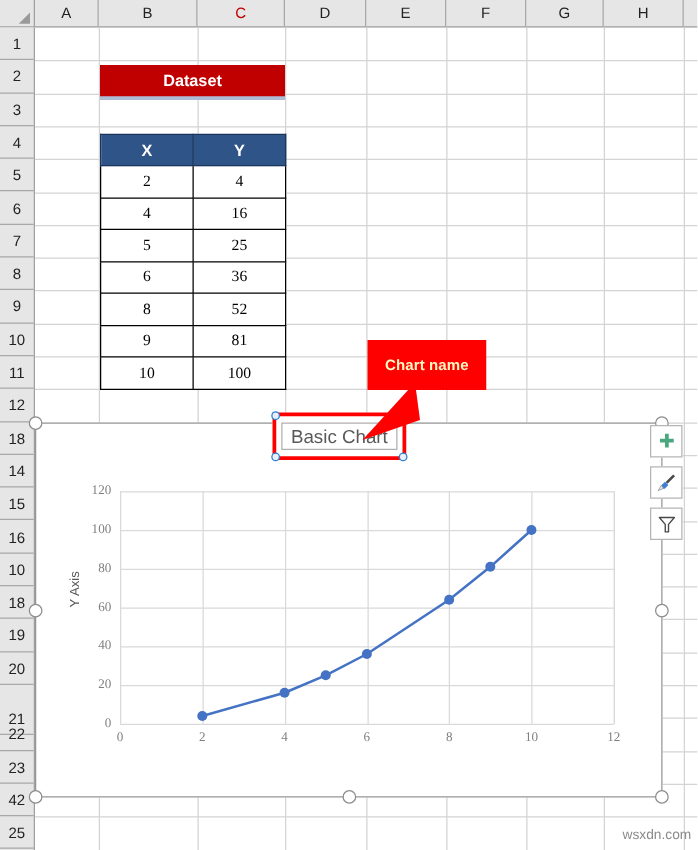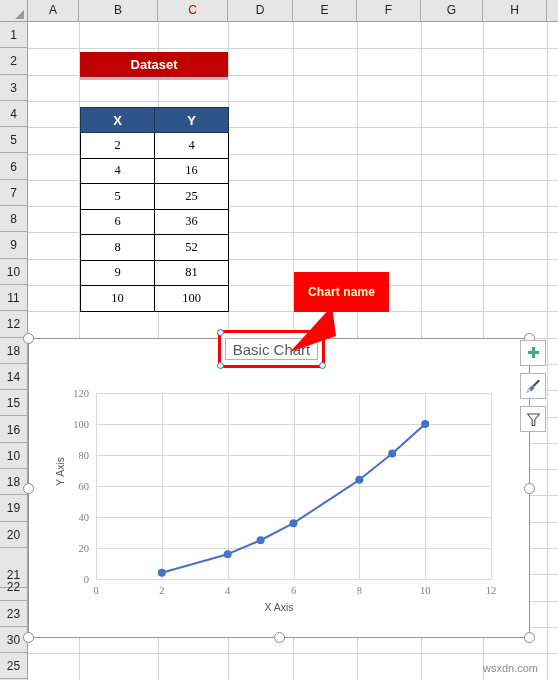--- a/index.html
+++ b/index.html
@@ -289,21 +289,21 @@
     margin-bottom: 7px;
     display: flex;
     align-items: center;
     justify-content: center;
     box-sizing: border-box;
   }
 
   
   .watermark {
     position: absolute;
-    right: 20px; bottom: 6px;
+    right: 5px; bottom: 6px;
     font-size: 11px;
     color: #8a8a8a;
     z-index: 50;
     font-family: "Liberation Sans", sans-serif;
   }
 </style>
 </head>
 <body>
 
 <div id="sheet">
@@ -339,21 +339,21 @@
       <div class="row-head" style="top: 363.9px; height: 26.3px; line-height: 26.3px;">14</div>
       <div class="row-head" style="top: 390.2px; height: 26.3px; line-height: 26.3px;">15</div>
       <div class="row-head" style="top: 416.5px; height: 26.3px; line-height: 26.3px;">16</div>
       <div class="row-head" style="top: 442.8px; height: 26.3px; line-height: 26.3px;">10</div>
       <div class="row-head" style="top: 469.1px; height: 26.3px; line-height: 26.3px;">18</div>
       <div class="row-head" style="top: 495.4px; height: 26.3px; line-height: 26.3px;">19</div>
       <div class="row-head" style="top: 521.7px; height: 26.3px; line-height: 26.3px;">20</div>
       <div class="row-head" style="top: 562px; height: 26.3px; line-height: 26.3px;">21</div>
       <div class="row-head" style="top: 574.3px; height: 26.3px; line-height: 26.3px;">22</div>
       <div class="row-head" style="top: 600.6px; height: 26.3px; line-height: 26.3px;">23</div>
-      <div class="row-head" style="top: 626.9px; height: 26.3px; line-height: 26.3px;">30</div>
+      <div class="row-head" style="top: 626.9px; height: 26.3px; line-height: 26.3px;">42</div>
       <div class="row-head" style="top: 653.2px; height: 26.3px; line-height: 26.3px;">25</div>
     </div>
   <div id="vlines">
       <div class="gridline-v" style="left: 79px;"></div>
       <div class="gridline-v" style="left: 158px;"></div>
       <div class="gridline-v" style="left: 228px;"></div>
       <div class="gridline-v" style="left: 293px;"></div>
       <div class="gridline-v" style="left: 357px;"></div>
       <div class="gridline-v" style="left: 421px;"></div>
       <div class="gridline-v" style="left: 483px;"></div>
@@ -495,21 +495,20 @@
         <circle cx="65.83333333333333" cy="179.8" r="4" fill="#4472C4"></circle>
         <circle cx="131.66666666666666" cy="161.2" r="4" fill="#4472C4"></circle>
         <circle cx="164.58333333333334" cy="147.25" r="4" fill="#4472C4"></circle>
         <circle cx="197.5" cy="130.2" r="4" fill="#4472C4"></circle>
         <circle cx="263.3333333333333" cy="86.8" r="4" fill="#4472C4"></circle>
         <circle cx="296.25" cy="60.44999999999999" r="4" fill="#4472C4"></circle>
         <circle cx="329.1666666666667" cy="31" r="4" fill="#4472C4"></circle>
       </svg>
   </div>
 
-  <div class="axis-title-x">X Axis</div>
 
   <div class="handle" style="left:-6px;top:-6px;"></div>
   <div class="handle" style="left:calc(50% - 5.5px);top:-6px;"></div>
   <div class="handle" style="right:-6px;top:-6px;"></div>
   <div class="handle" style="left:-6px;top:calc(50% - 5.5px);"></div>
   <div class="handle" style="right:-6px;top:calc(50% - 5.5px);"></div>
   <div class="handle" style="left:-6px;bottom:-6px;"></div>
   <div class="handle" style="left:calc(50% - 5.5px);bottom:-6px;"></div>
   <div class="handle" style="right:-6px;bottom:-6px;"></div>
 </div>

